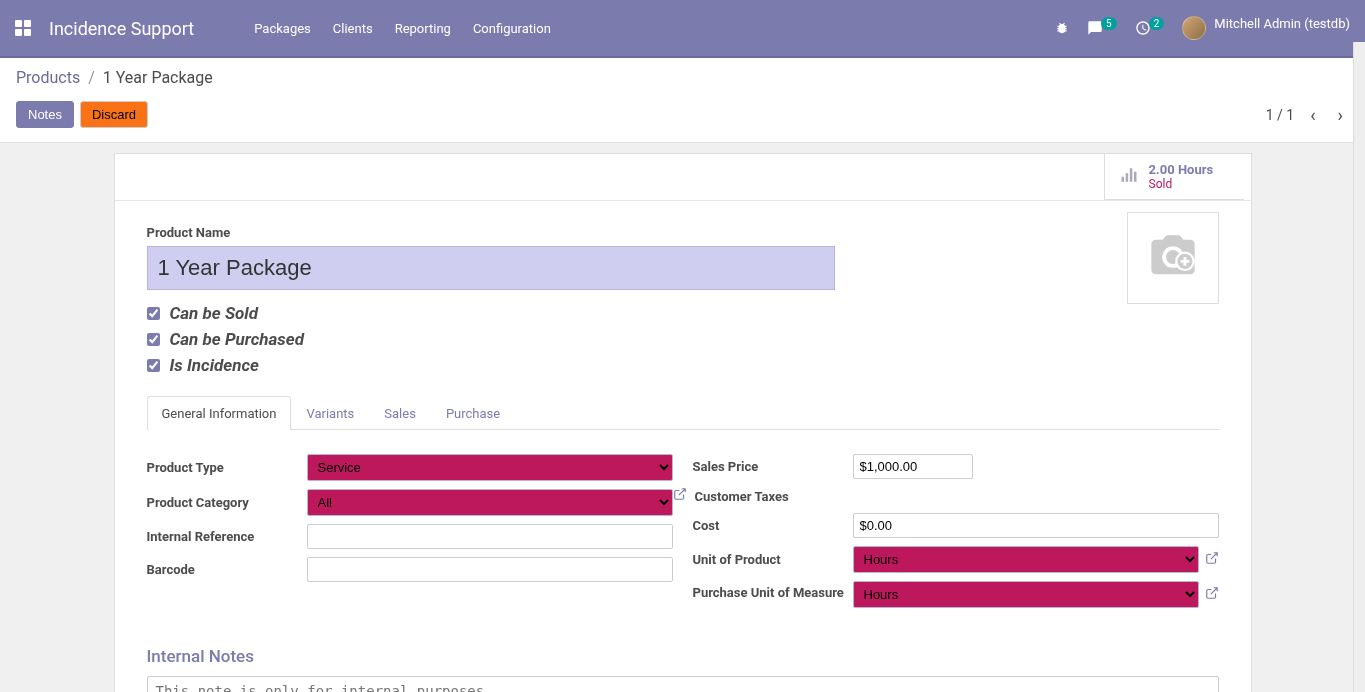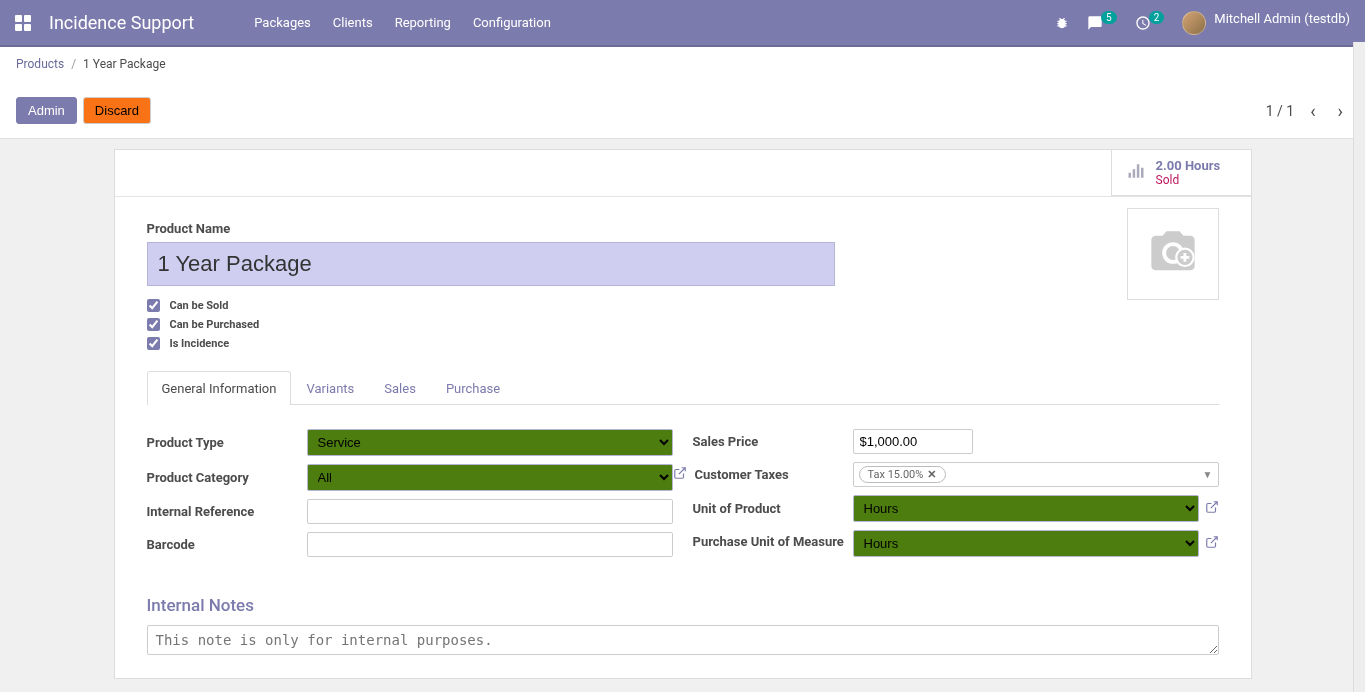--- a/index.html
+++ b/index.html
@@ -8,21 +8,21 @@
       font-size: 13px;
       color: #4c4c4c;
       background: #f9f9f9;
       overflow-x: hidden;
     }
     
     
     .navbar {
       background: #7c7bad;
       color: #fff;
-      height: 47px;
+      height: 58px;
       display: flex;
       align-items: center;
       padding: 0 15px;
       border-bottom: 2px solid #6b6a99;
     }
     .navbar-apps-icon {
       width: 16px; height: 16px;
       display: grid;
       grid-template-columns: repeat(2, 1fr);
       grid-template-rows: repeat(2, 1fr);
@@ -52,21 +52,21 @@
       background: linear-gradient(135deg, #d4a574 0%, #8b6f47 100%);
       border: 1px solid rgba(255,255,255,0.3);
     }
     
     
     .subheader {
       background: #fff;
       border-bottom: 1px solid #e0e0e0;
       padding: 10px 16px 14px;
     }
-    .breadcrumb { font-size: 12px; color: #6b6a99; margin-bottom: 26px; }
+    .breadcrumb { font-size: 16px; color: #6b6a99; margin-bottom: 14px; }
     .breadcrumb .current { color: #4c4c4c; }
     .breadcrumb .sep { color: #999; margin: 0 4px; }
     .action-row { display: flex; align-items: center; justify-content: space-between; }
     .action-buttons { display: flex; gap: 6px; }
     .btn {
       padding: 5px 11px;
       border: 1px solid #ccc;
       background: #f97316;
       border-radius: 3px;
       font-size: 13px;
@@ -86,21 +86,21 @@
     .form-sheet {
       background: #fff;
       max-width: 1138px;
       margin: 10px auto 0;
       border: 1px solid #ddd;
       position: relative;
     }
     
     .stat-box {
       position: absolute;
-      top: 0; right: 0;
+      top: 0; right: 7px;
       border-left: 1px solid #ddd;
       border-bottom: 1px solid #ddd;
       padding: 8px 14px;
       display: flex;
       align-items: center;
       gap: 10px;
       width: 140px;
       cursor: pointer;
     }
     .stat-icon { color: #aab; }
@@ -115,21 +115,21 @@
       font-size: 22px;
       padding: 8px 10px;
       background: #cfcef0;
       border: 1px solid #b5b5d8;
       color: #333;
     }
     
     .checkbox-list { margin-top: 10px; }
     .checkbox-item { display: flex; align-items: center; gap: 10px; padding: 3px 0; }
     .checkbox-item input[type="checkbox"] { accent-color: #7c7bad; width: 13px; height: 13px; }
-    .checkbox-item label { font-weight: bold; font-size: 11px; }
+    .checkbox-item label { font-weight: bold; font-size: 17px; font-style: italic; }
     
     .image-placeholder {
       position: absolute;
       top: 58px; right: 32px;
       width: 92px; height: 92px;
       border: 1px solid #ddd;
       display: flex;
       align-items: center;
       justify-content: center;
       cursor: pointer;
@@ -175,21 +175,21 @@
     .field-row .ctrl { flex: 1; }
     
     .input, .select {
       width: 100%;
       padding: 4px 6px;
       border: 1px solid #ccc;
       border-radius: 2px;
       font-size: 13px;
       background: #fff;
     }
-    .select.highlighted { background: #4d7c0f; border-color: #b5b5d8; }
+    .select.highlighted { background: #be185d; border-color: #b5b5d8; }
     
     .tax-tag {
       display: inline-flex;
       align-items: center;
       border: 1px solid #bbb;
       border-radius: 10px;
       padding: 1px 8px;
       font-size: 11px;
       color: #666;
       gap: 4px;
@@ -268,21 +268,21 @@
 </div>
 
 <div class="subheader">
   <div class="breadcrumb">
     <span style="cursor:pointer">Products</span>
     <span class="sep">/</span>
     <span class="current">1 Year Package</span>
   </div>
   <div class="action-row">
     <div class="action-buttons">
-      <button class="btn btn-primary">Admin</button>
+      <button class="btn btn-primary">Notes</button>
       <button class="btn">Discard</button>
     </div>
     <div class="pager">
       <span>1 / 1</span>
       <span class="pager-arrow">‹</span>
       <span class="pager-arrow">›</span>
     </div>
   </div>
 </div>
 
@@ -382,28 +382,25 @@
             </div>
             <div class="field-row">
               <div class="lbl">
                 <span class="ext-link-icon" style="margin:0 2px 0 -20px">
                   <svg width="14" height="14" viewBox="0 0 24 24" fill="none" stroke="#7c7bad" stroke-width="2">
                       <path d="M18 13v6a2 2 0 01-2 2H5a2 2 0 01-2-2V8a2 2 0 012-2h6M15 3h6v6M10 14L21 3"></path>
                     </svg>
                 </span>
                 <span>Customer Taxes</span>
               </div>
+            </div>
+            <div class="field-row">
+              <div class="lbl">Cost</div>
               <div class="ctrl">
-                <div class="tag-wrapper">
-                  <span class="tax-tag">
-                    <span>Tax 15.00%</span>
-                    <span class="x">✕</span>
-                  </span>
-                  <span class="tag-dropdown-caret">▼</span>
-                </div>
+                <input class="input" value="$0.00" style="">
               </div>
             </div>
             <div class="field-row">
               <div class="lbl">Unit of Product</div>
               <div class="ctrl" style="display:flex;align-items:center">
                 <select class="select highlighted">
                   <option>Hours</option>
                 </select>
                 <span class="ext-link-icon">
                   <svg width="14" height="14" viewBox="0 0 24 24" fill="none" stroke="#7c7bad" stroke-width="2">

